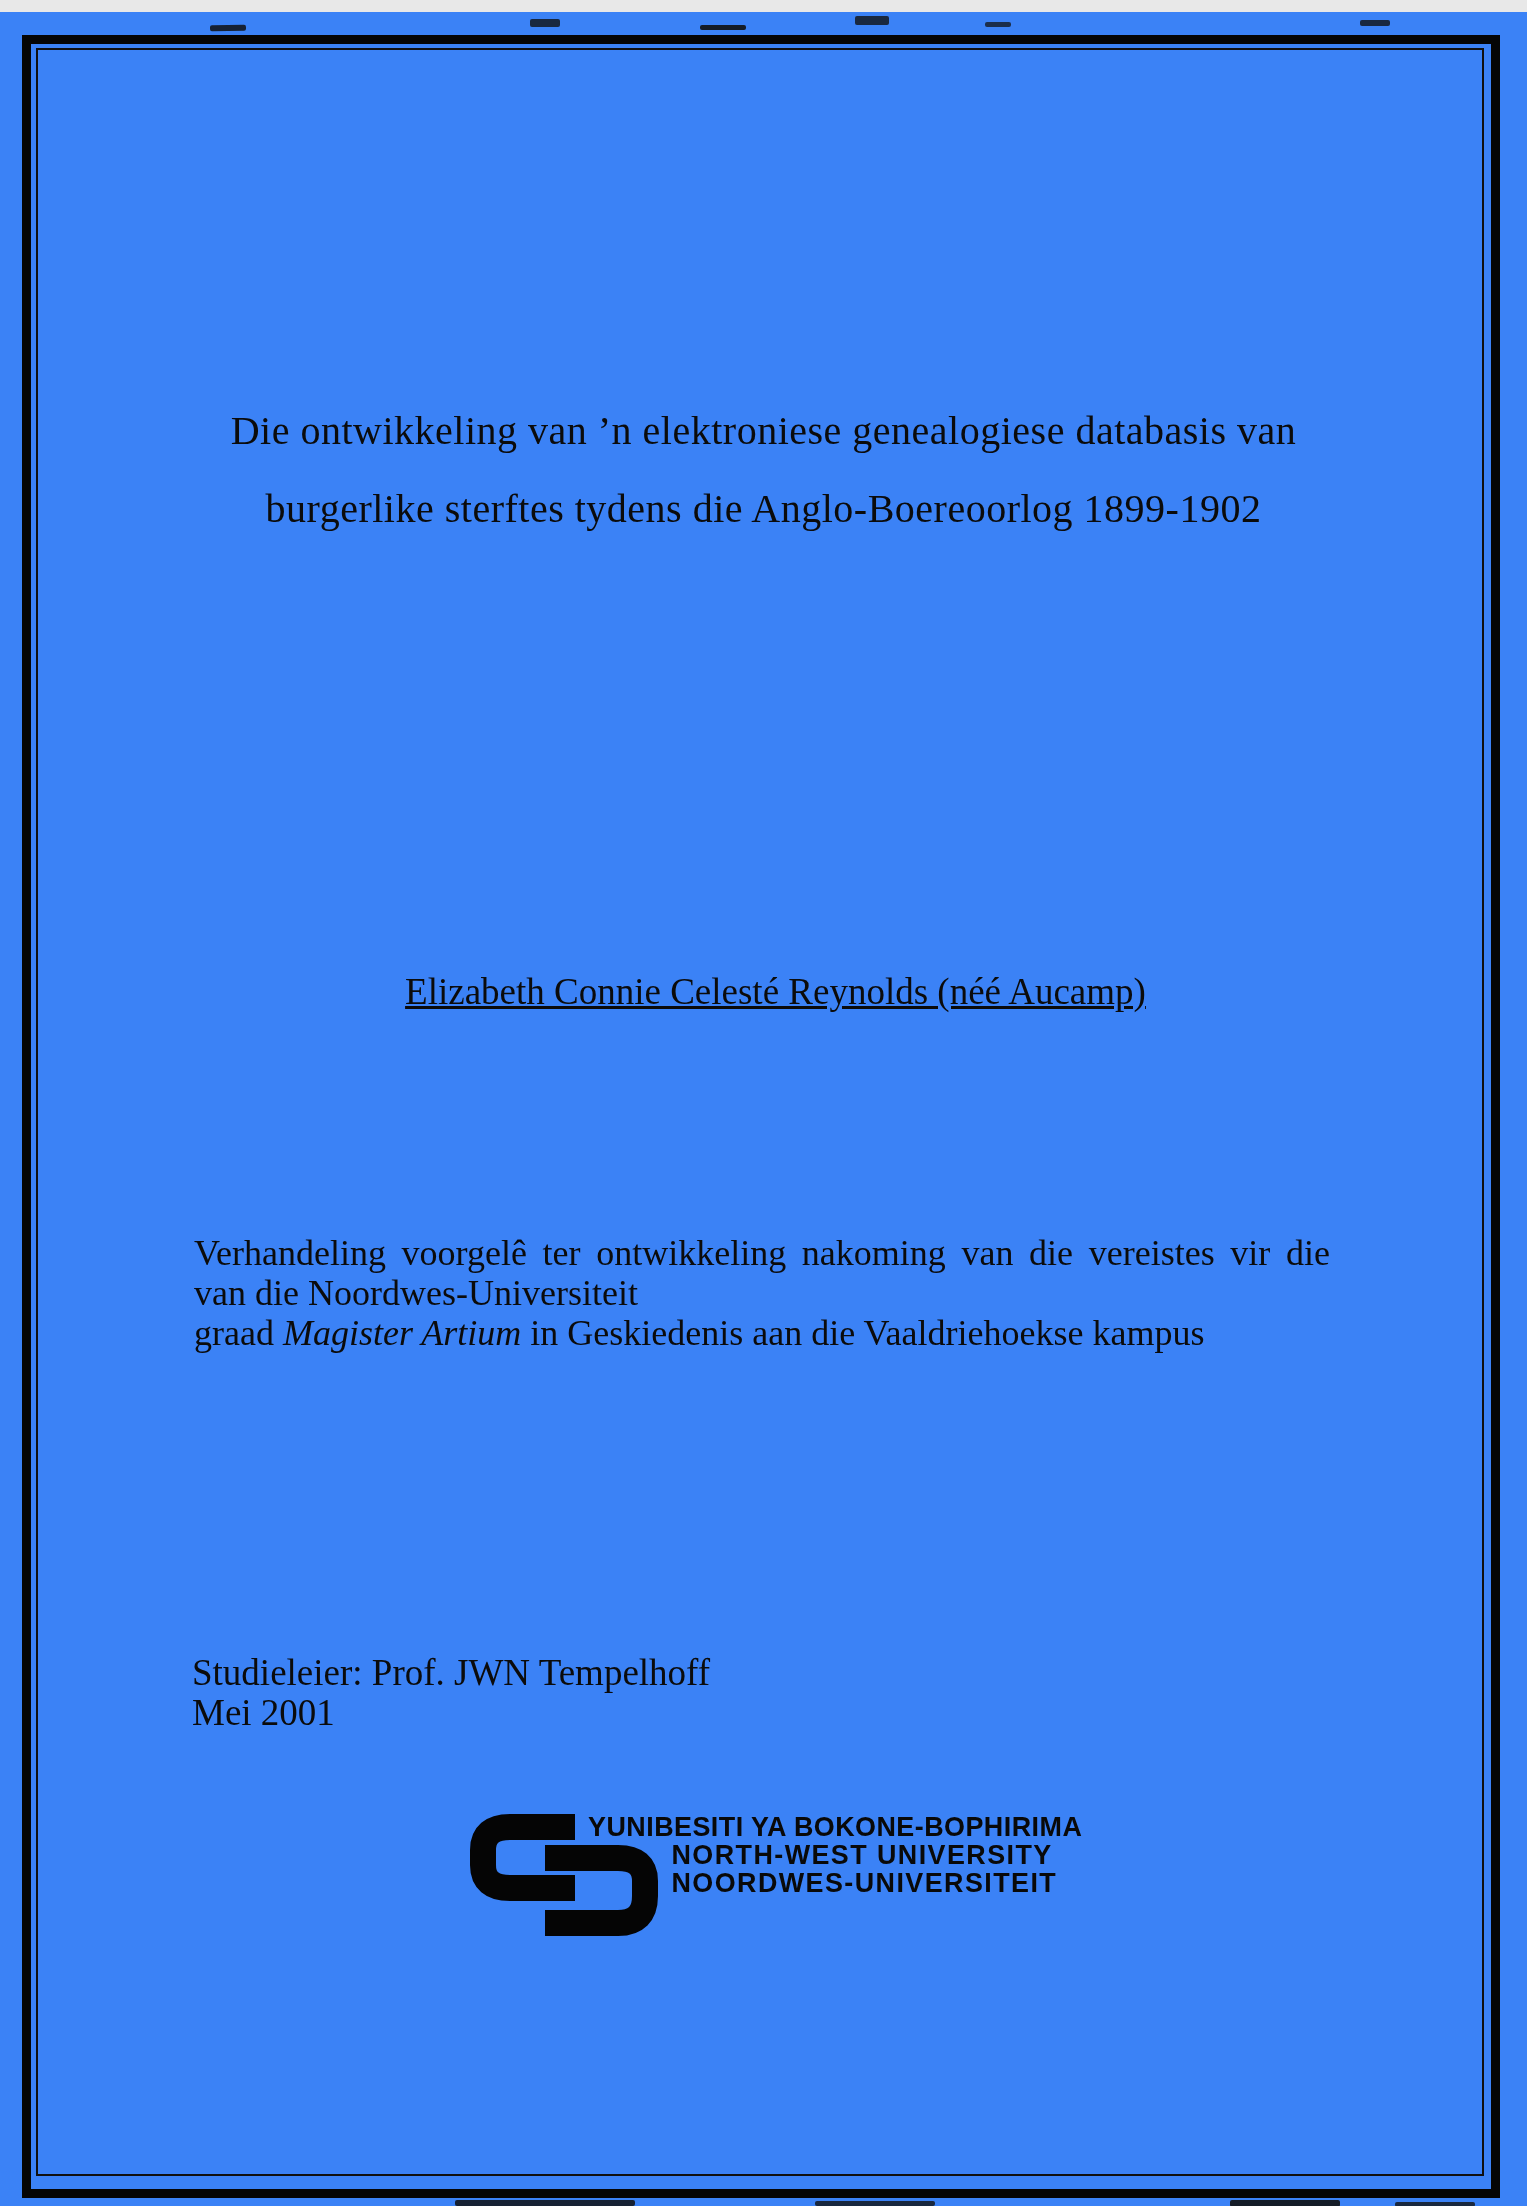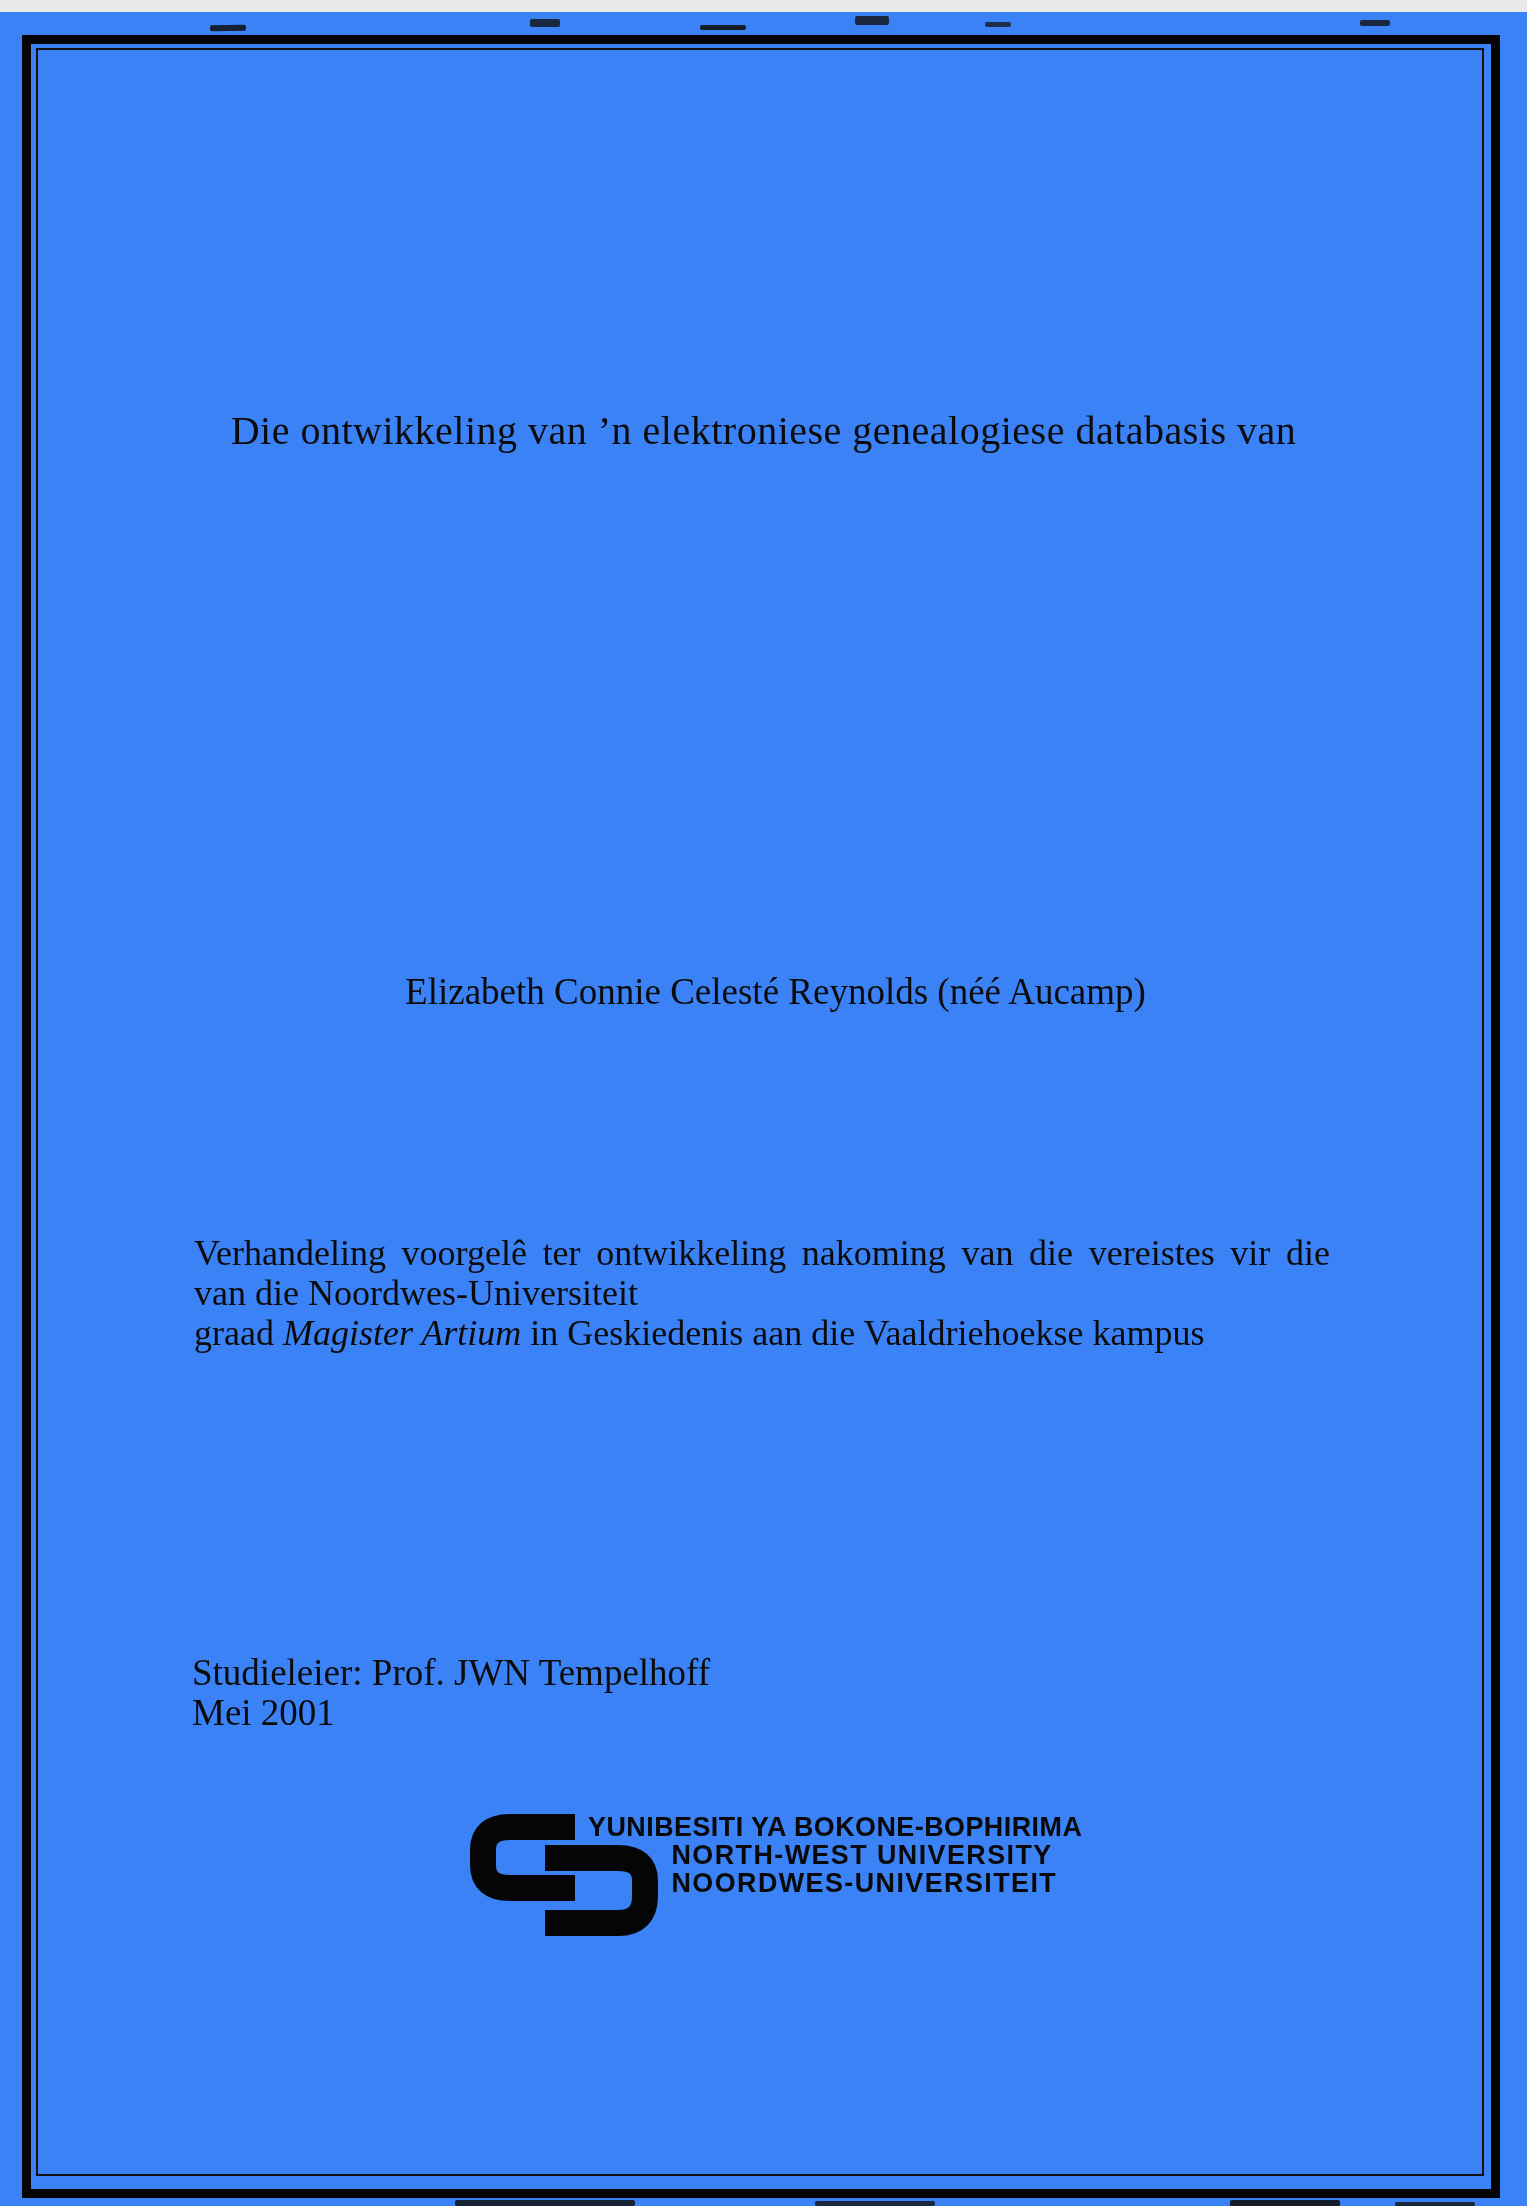--- a/index.html
+++ b/index.html
@@ -57,20 +57,21 @@
   }
   .author-line {
     position: absolute;
     left: 0; right: 0;
     top: 958px;
     padding-left: 24px;
     text-align: center;
     font-size: 37px;
     line-height: 44px;
     white-space: nowrap;
+    text-decoration: underline;
   }
   .degree-block {
     position: absolute;
     left: 194px;
     width: 1136px;
     top: 1221px;
     font-size: 36px;
     line-height: 40px;
   }
   .degree-block .jline {
@@ -131,20 +132,21 @@
   <div class="artifact" style="left:985px; top:10px; width:26px; height:5px; opacity:.75;"></div>
   <div class="artifact" style="left:1360px; top:8px; width:30px; height:6px; opacity:.8;"></div>
 
   <div class="artifact" style="left:455px; top:2188px; width:180px; height:6px; opacity:.85;"></div>
   <div class="artifact" style="left:815px; top:2189px; width:120px; height:5px; opacity:.8;"></div>
   <div class="artifact" style="left:1230px; top:2188px; width:110px; height:7px; opacity:.9;"></div>
   <div class="artifact" style="left:1395px; top:2190px; width:80px; height:5px; opacity:.8;"></div>
 
   <div class="title-block">
     <div>Die ontwikkeling van ’n elektroniese genealogiese databasis van</div>
+    <div>burgerlike sterftes tydens die Anglo-Boereoorlog 1899-1902</div>
   </div>
 
 
   <div class="author-line">Elizabeth Connie Celesté Reynolds (néé Aucamp)</div>
 
   <div class="degree-block">
     <div class="jline">Verhandeling voorgelê ter ontwikkeling nakoming van die vereistes vir die</div>
     <div>van die Noordwes-Universiteit</div>
     <div><span>graad </span><span class="it">Magister Artium</span><span> in Geskiedenis aan die Vaaldriehoekse kampus</span></div>
   </div>

